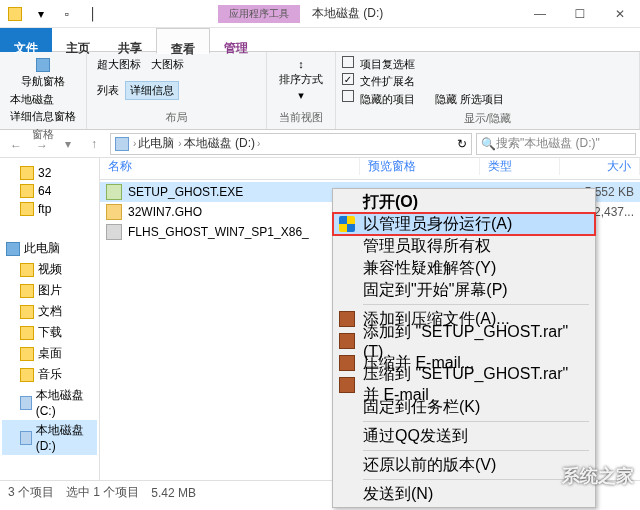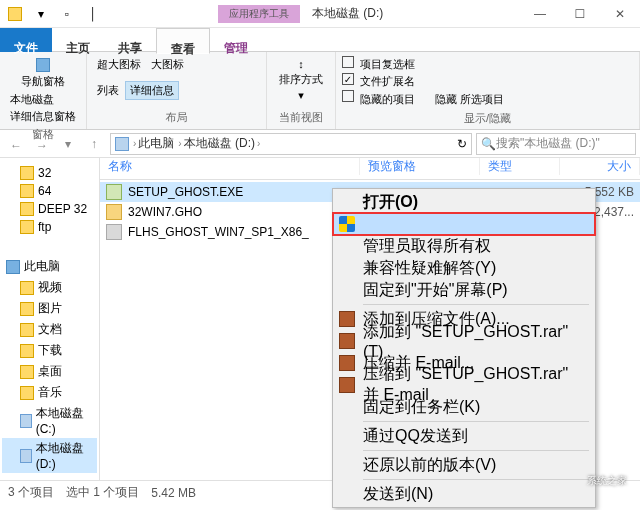--- a/index.html
+++ b/index.html
@@ -78,21 +78,21 @@
 .folder-ico { background: #ffd968; border: 1px solid #d9a500; }
 .drive-ico { background: #b9d4ee; border: 1px solid #6a9ed4; }
 .pc-ico { background: #77b1e1; border: 1px solid #4a8bc2; }
 .exe-ico { background: #d2e7b6; border: 1px solid #8cb35a; }
 .gho-ico { background: #f8d57e; border: 1px solid #d4a93a; }
 .iso-ico { background: #d9d9d9; border: 1px solid #aaa; }
 .shield-ico { background: conic-gradient(#ffd400 0 25%, #1976d2 25% 50%, #ffd400 50% 75%, #1976d2 75% 100%); border-radius: 2px; }
 .rar-ico { background: #b15a2d; border: 1px solid #7a3a18; }
 .onedrive-ico { background: #2f8ad0; border-radius: 3px; }
 
-.watermark { position: absolute; right: 13px; bottom: 22px; color: rgba(255,255,255,.9); font-size: 10px; text-shadow: 0 0 3px #333; pointer-events: none; }
+.watermark { position: absolute; right: 6px; bottom: 22px; color: rgba(255,255,255,.9); font-size: 18px; text-shadow: 0 0 3px #333; pointer-events: none; font-weight: bold; }
 </style>
 </head>
 <body>
 
 <div class="titlebar">
   <div class="qat">
     <span class="qat-btn">
         <span class="ticon folder-ico"></span>
       </span>
     <span class="qat-btn">▾</span>
@@ -203,24 +203,20 @@
     <div class="tree-item indent1">
         <span class="ticon folder-ico"></span>
         <span>32</span>
       </div>
     <div class="tree-item indent1">
         <span class="ticon folder-ico"></span>
         <span>64</span>
       </div>
     <div class="tree-item indent1">
         <span class="ticon folder-ico"></span>
-        <span>DEEP 32</span>
-      </div>
-    <div class="tree-item indent1">
-        <span class="ticon folder-ico"></span>
         <span>ftp</span>
       </div>
     <div class="spacer"></div>
     <div class="spacer"></div>
     <div class="tree-item">
         <span class="ticon pc-ico"></span>
         <span>此电脑</span>
       </div>
     <div class="tree-item indent1">
         <span class="ticon folder-ico"></span>
@@ -288,20 +284,21 @@
   <span>选中 1 个项目</span>
   <span>5.42 MB</span>
 </div>
 
 <div class="ctx">
   <div class="ctx-item">
       <b>打开(O)</b>
     </div>
   <div class="ctx-item highlight">
     <span class="ci-icon shield-ico"></span>
+    <span>以管理员身份运行(A)</span>
   </div>
   <div class="ctx-item">管理员取得所有权</div>
   <div class="ctx-item">兼容性疑难解答(Y)</div>
   <div class="ctx-item">固定到"开始"屏幕(P)</div>
   <div class="ctx-sep"></div>
   <div class="ctx-item">
       <span class="ci-icon rar-ico"></span>
       <span>添加到压缩文件(A)...</span>
     </div>
   <div class="ctx-item">

